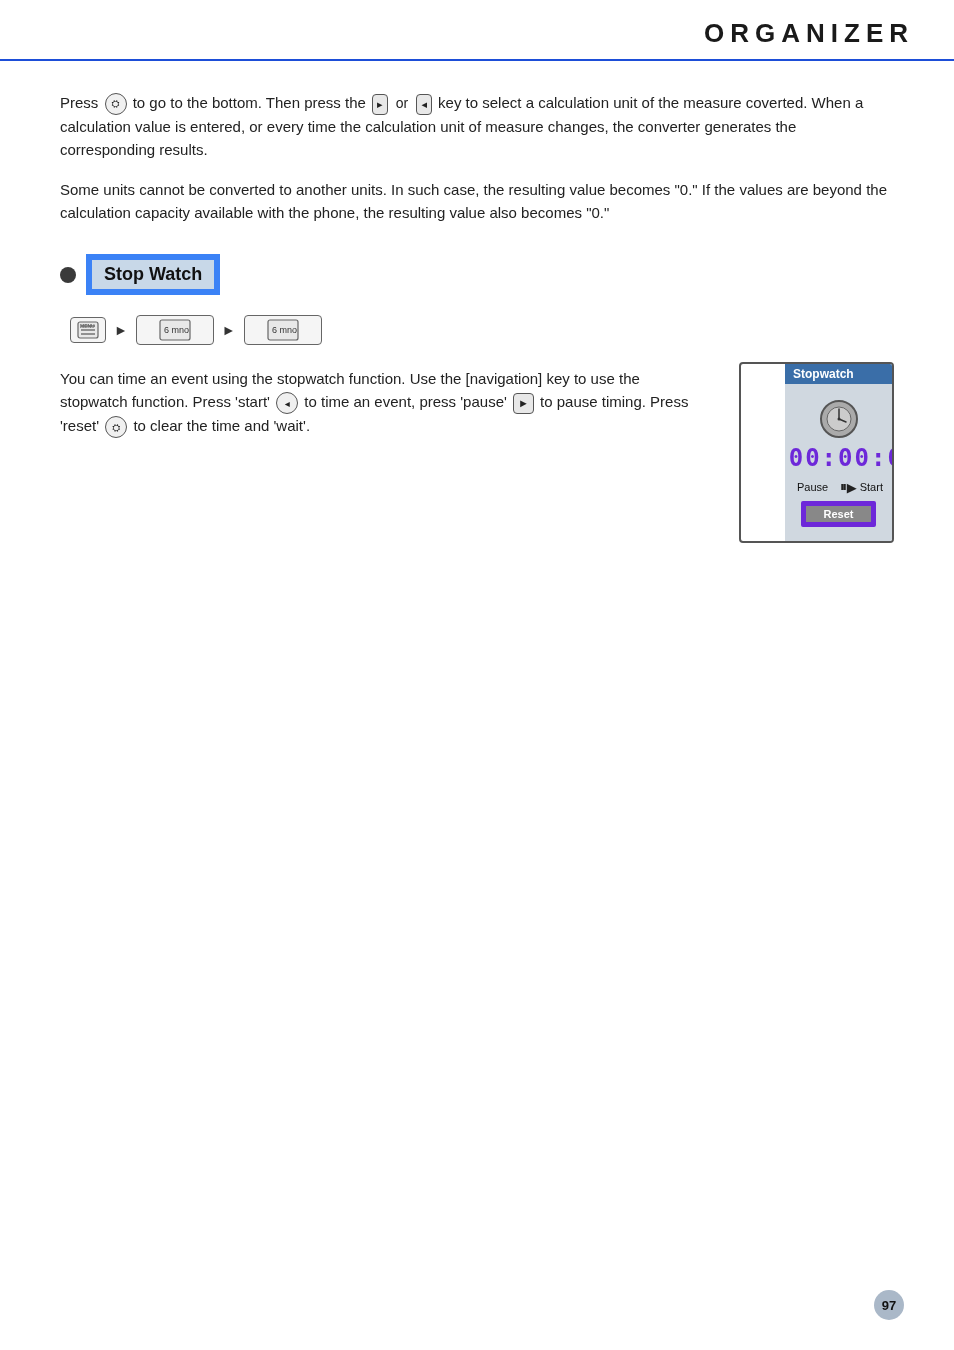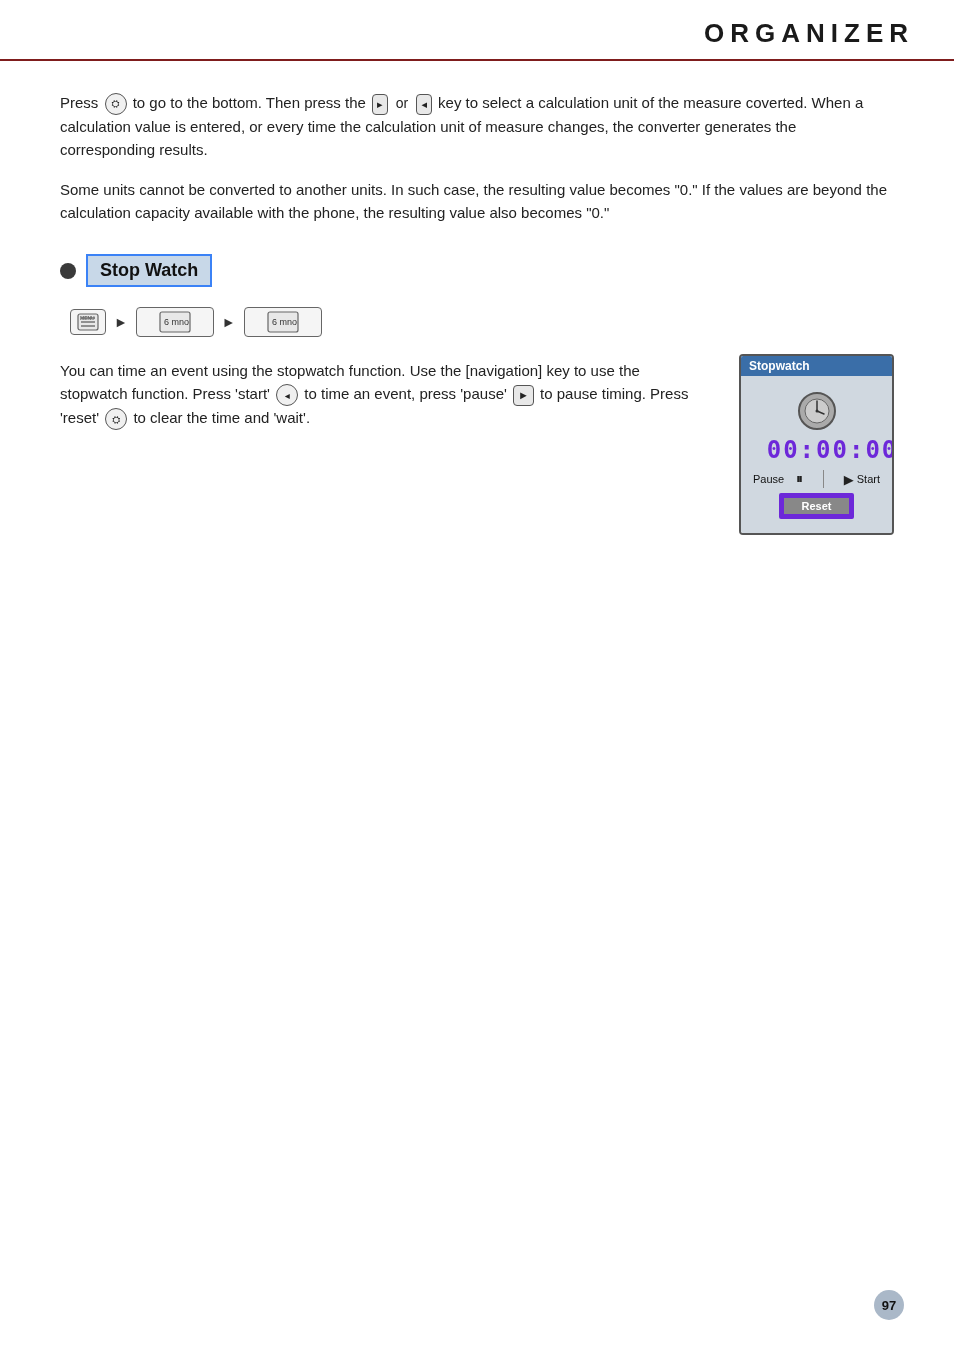--- a/index.html
+++ b/index.html
@@ -18,21 +18,21 @@
       background: #ffffff;
       position: relative;
       padding: 0;
     }
 
     
     .header {
       width: 100%;
       padding: 18px 40px 10px 40px;
       text-align: right;
-      border-bottom: 2px solid #7f1d1d;
+      border-bottom: 2px solid #1d4ed8;
     }
 
     .header-title {
       font-size: 26px;
       font-weight: 900;
       letter-spacing: 6px;
       color: #1a1a1a;
       font-family: Arial, sans-serif;
       text-transform: uppercase;
     }
@@ -93,21 +93,21 @@
       width: 16px;
       height: 16px;
       border-radius: 50%;
       background: #3a3a3a;
       margin-right: 10px;
       flex-shrink: 0;
     }
 
     .section-title-box {
       background: #c8d8e8;
-      border: 2px solid #3b82f6;
+      border: 6px solid #3b82f6;
       padding: 4px 12px;
       font-size: 18px;
       font-weight: bold;
       color: #111;
       font-family: Arial, sans-serif;
     }
 
     
     .nav-path {
       display: flex;
@@ -164,20 +164,21 @@
     }
 
     
     .phone-screen {
       width: 155px;
       border: 2px solid #555;
       border-radius: 4px;
       overflow: hidden;
       flex-shrink: 0;
       margin-top: -5px;
+      padding-left: 44px;
     }
 
     .phone-titlebar {
       background: #3a6ea8;
       color: #ffffff;
       font-size: 12px;
       font-weight: bold;
       padding: 3px 8px;
       font-family: Arial, sans-serif;
     }

